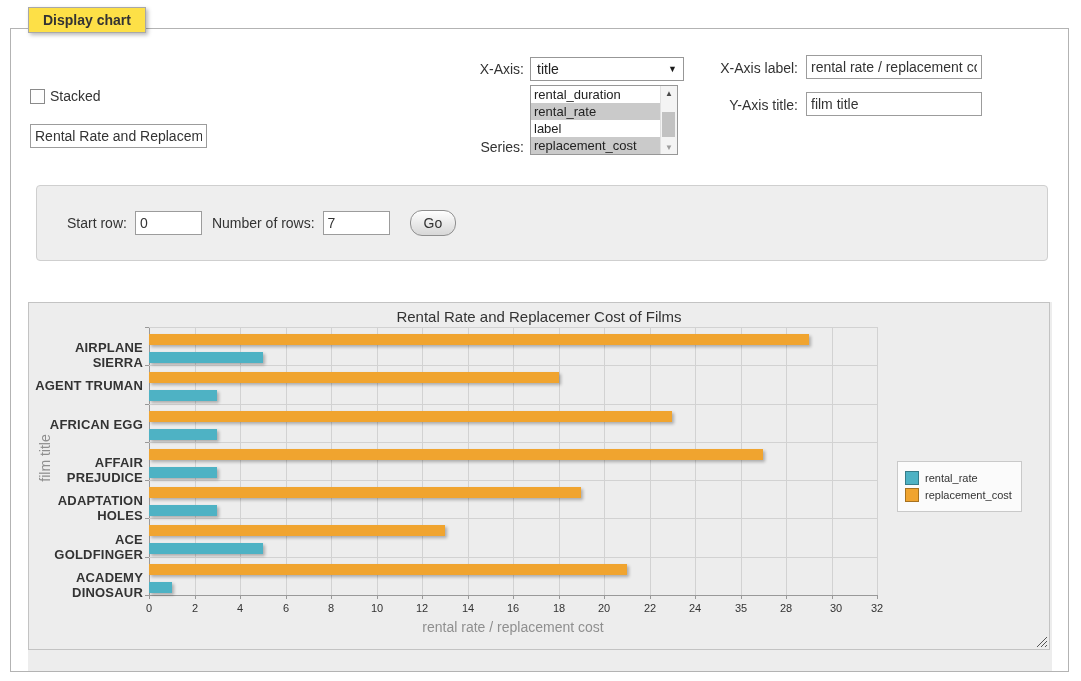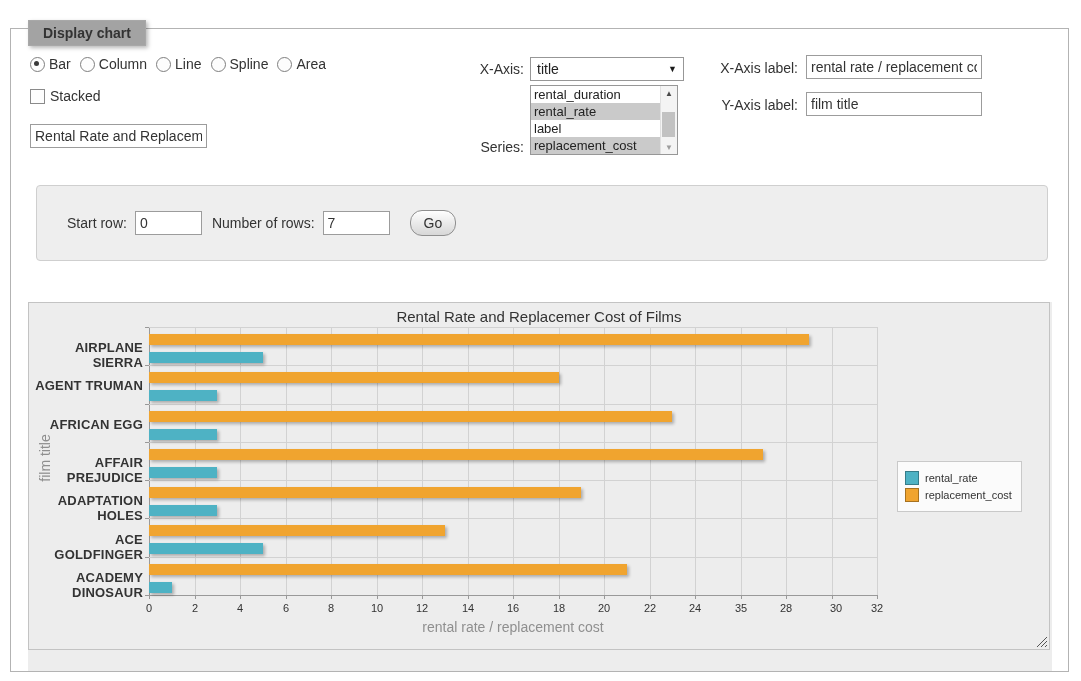--- a/index.html
+++ b/index.html
@@ -1,20 +1,20 @@
 <!DOCTYPE html>
 <html><head>
 <meta charset="utf-8">
 <style>
   html,body{margin:0;padding:0;background:#fff;}
   .page{position:relative;width:1081px;height:681px;background:#fff;
         font-family:"Liberation Sans",sans-serif;color:#333;overflow:hidden;}
   .fieldset{position:absolute;left:10px;top:28px;width:1057px;height:642px;
             border:1px solid #b3b3b3;background:#fff;}
-  .legend-box{position:absolute;left:28px;top:20px;z-index:3;background:#a3a3a3;
+  .legend-box{position:absolute;left:28px;top:7px;z-index:3;background:#fde047;
               border:1px solid #a8a8a8;padding:4px 14px;font-size:14px;font-weight:bold;
               color:#333;box-shadow:2px 2px 4px rgba(0,0,0,0.28);}
   .lbl{font-size:14px;color:#333;}
   
   .type-row{position:absolute;left:30px;top:56px;display:flex;align-items:center;}
   .radio-opt{display:flex;align-items:center;margin-right:9px;cursor:default;}
   .radio{width:13px;height:13px;border:1px solid #7f7f7f;border-radius:50%;
          background:#fdfdfd;position:relative;margin-right:4px;flex:none;}
   .radio.checked::after{content:"";position:absolute;left:3px;top:3px;width:5px;height:5px;
          border-radius:50%;background:#3a3a3a;}
@@ -82,42 +82,20 @@
   .legend-text{font-size:11px;color:#333;white-space:nowrap;}
   .resize-grip{position:absolute;right:1px;bottom:1px;width:12px;height:12px;}
 </style>
 </head>
 <body>
 
 <div class="page">
   <div class="fieldset"></div>
   <div class="legend-box">Display chart</div>
 
-  <div class="type-row" id="type-row">
-      <div class="radio-opt">
-        <div class="radio checked"></div>
-        <div class="lbl">Bar</div>
-      </div>
-      <div class="radio-opt">
-        <div class="radio"></div>
-        <div class="lbl">Column</div>
-      </div>
-      <div class="radio-opt">
-        <div class="radio"></div>
-        <div class="lbl">Line</div>
-      </div>
-      <div class="radio-opt">
-        <div class="radio"></div>
-        <div class="lbl">Spline</div>
-      </div>
-      <div class="radio-opt">
-        <div class="radio"></div>
-        <div class="lbl">Area</div>
-      </div>
-    </div>
 
   <div class="stacked-row">
     <span class="checkbox"></span>
     <span class="lbl">Stacked</span>
   </div>
 
   <input class="tinput" id="title-input" value="Rental Rate and Replacemer" style="">
 
   <span class="lbl r-lbl" id="xaxis-lbl">X-Axis:</span>
   <div class="select">
@@ -133,21 +111,21 @@
       <span class="sb-btn down">▼</span>
     </div>
   <div class="opt">rental_duration</div>
       <div class="opt selected">rental_rate</div>
       <div class="opt">label</div>
       <div class="opt selected">replacement_cost</div>
     </div>
 
   <span class="lbl r-lbl" id="xaxislabel-lbl">X-Axis label:</span>
   <input class="tinput" id="xaxislabel-input" value="rental rate / replacement cost" style="">
-  <span class="lbl r-lbl" id="yaxislabel-lbl">Y-Axis label:</span>
+  <span class="lbl r-lbl" id="yaxislabel-lbl">Y-Axis title:</span>
   <input class="tinput" id="yaxislabel-input" value="film title" style="">
 
   <div class="rows-panel">
     <span class="lbl">Start row:</span>
     <input class="tinput" value="0" style="">
     <span class="lbl">Number of rows:</span>
     <input class="tinput" value="7" style="">
     <button class="go-btn">Go</button>
   </div>
 

